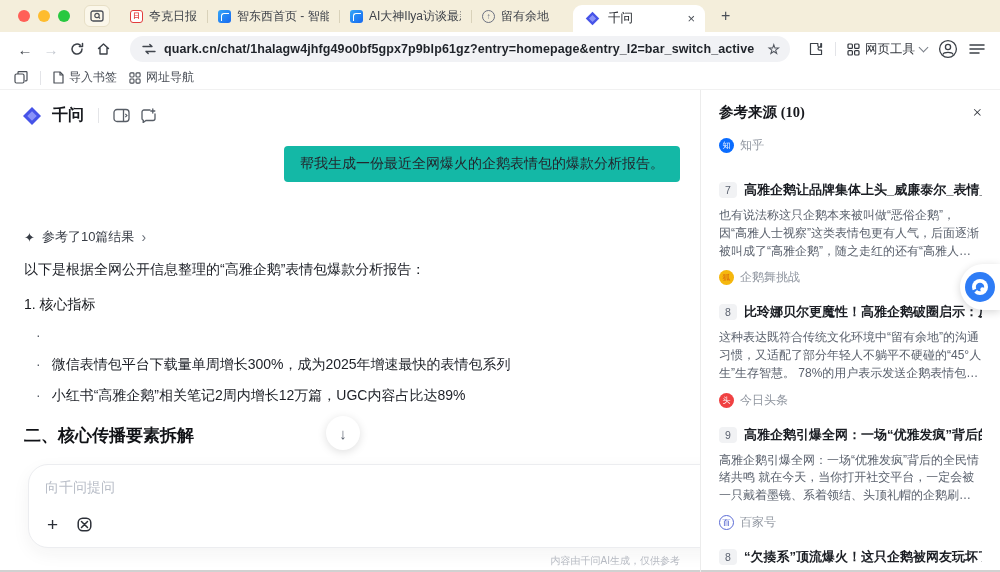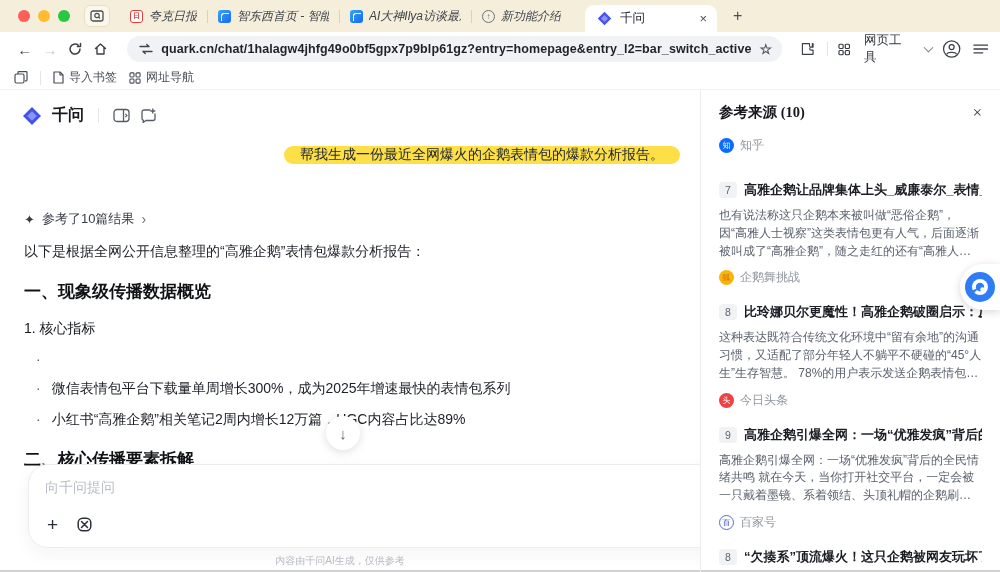--- a/index.html
+++ b/index.html
@@ -10,21 +10,21 @@
     box-shadow: inset 0 -2px 0 rgba(0,0,0,.18);
   }
   
   .tabbar{height:32px;background:#f4eedb;display:flex;align-items:center;position:relative;}
   .lights{display:flex;gap:8px;margin-left:18px;margin-right:14px;}
   .light{width:12px;height:12px;border-radius:50%;}
   .light.r{background:#ff5f57;} .light.y{background:#febc2e;} .light.g{background:#28c840;}
   .tabsearch{width:26px;height:22px;border-radius:6px;background:#fbf7ea;border:1px solid #e7dfc6;
     display:flex;align-items:center;justify-content:center;color:#4a4f57;margin-right:10px;}
   .tab{display:flex;align-items:center;gap:6px;font-size:12px;color:#3f434a;padding:0 10px;height:100%;}
-  .tab .tlabel{max-width:92px;white-space:nowrap;overflow:hidden;font-style:italic;}
+  .tab .tlabel{max-width:92px;white-space:nowrap;overflow:hidden;}
   .tabsep{width:1px;height:13px;background:#d9d2ba;}
   .fav{width:13px;height:13px;border-radius:3px;flex:0 0 auto;display:flex;align-items:center;justify-content:center;}
   .fav-daily{background:#fff;border:1px solid #e23c3c;color:#e23c3c;font-size:7px;font-weight:bold;}
   .fav-blue{background:linear-gradient(135deg,#35a6f7,#1668f0);position:relative;}
   .fav-blue::after{content:"";position:absolute;left:3px;top:3px;width:7px;height:7px;border:1.5px solid #fff;border-right:none;border-bottom:none;border-radius:3px 0 0 0;}
   .fav-update{background:none;border:1.5px solid #6b7080;border-radius:50%;color:#6b7080;font-size:8px;}
   .activetab{align-self:flex-end;height:27px;background:#fff;border-radius:9px 9px 0 0;
     display:flex;align-items:center;gap:8px;padding:0 10px 0 12px;width:132px;margin-left:14px;}
   .activetab .alabel{font-size:12.5px;color:#22252b;flex:1;}
   .tabclose{color:#4a4f57;font-size:13px;line-height:1;cursor:default;}
@@ -32,55 +32,55 @@
   
   .urlbar{height:34px;background:#fff;display:flex;align-items:center;padding:0 12px;}
   .navic{width:26px;height:26px;display:flex;align-items:center;justify-content:center;color:#3c4148;font-size:15px;}
   .navic.dis{color:#c3c7cf;}
   .pill{width:660px;height:26px;background:#f1f2f5;border-radius:13px;display:flex;align-items:center;
     padding:0 10px 0 12px;gap:8px;margin-left:14px;font-weight:bold;}
   .urltext{font-size:12.5px;color:#1f2329;flex:1;white-space:nowrap;overflow:hidden;letter-spacing:.1px;}
   .star{font-size:14px;color:#50555e;}
   .rctrls{display:flex;align-items:center;gap:11px;margin-left:18px;color:#3c4148;}
   .vsep{width:1px;height:14px;background:#e3e4e8;}
-  .webtools{display:flex;align-items:center;gap:13px;font-size:12.5px;color:#33373e;}
+  .webtools{display:flex;align-items:center;gap:5px;font-size:12.5px;color:#33373e;}
   .chev{width:7px;height:7px;border-right:1.5px solid #7a7f88;border-bottom:1.5px solid #7a7f88;transform:rotate(45deg);margin-top:-3px;}
   
   .bookbar{height:24px;background:#fff;display:flex;align-items:center;padding:0 14px;font-size:12px;color:#4a4f57;gap:12px;border-bottom:1px solid #f1f1f1;}
   .bkitem{display:flex;align-items:center;gap:5px;}
   
   .content{display:flex;height:482px;}
   .chatcol{width:700px;position:relative;overflow:hidden;}
   .chathead{display:flex;align-items:center;gap:10px;padding:15px 20px 6px 22px;}
   .brand{font-size:16px;font-weight:bold;color:#16181d;}
   .hsep{width:1px;height:15px;background:#e4e5e8;margin:0 4px;}
   .hic{color:#575d66;display:flex;align-items:center;}
   .bubblerow{display:flex;justify-content:flex-end;padding:14px 20px 0;}
-  .bubble{background:#fde047;border-radius:12px;padding:0 16px;font-size:14px;color:#23272e;}
+  .bubble{background:#14b8a6;border-radius:4px;padding:9px 16px;font-size:14px;color:#23272e;}
   .msgs{padding:0 24px;}
   .refnote{margin-top:46px;display:flex;align-items:center;gap:7px;font-size:13px;color:#383d46;}
   .sparkle{color:#383d46;font-size:13px;}
   .chevr{color:#6a707a;font-size:14px;}
   .intro{margin-top:15px;font-size:14px;color:#1c1f26;}
   .sec{margin-top:19px;font-size:17px;font-weight:bold;color:#101216;}
   .subhead{margin-top:17px;font-size:14px;font-weight:normal;color:#16181d;}
   .blist{list-style:none;margin-top:4px;}
   .blist li{display:flex;gap:11px;margin-top:13px;font-size:14px;color:#1c1f26;padding-left:12px;}
   .dot{color:#585e68;}
   .scrolldown{position:absolute;left:326px;top:326px;width:34px;height:34px;border-radius:50%;background:#fff;
     box-shadow:0 2px 10px rgba(0,0,0,.13);display:flex;align-items:center;justify-content:center;color:#5c6370;font-size:15px;}
   .inputbox{position:absolute;left:28px;bottom:24px;width:748px;height:84px;background:#fff;
     border:1px solid #ecedf0;border-radius:20px;box-shadow:0 6px 18px rgba(31,35,41,.05);padding:13px 16px;}
   .inputbox input{border:none;outline:none;width:90%;font-size:14px;color:#23272e;font-family:inherit;background:transparent;}
   .inputbox input::placeholder{color:#b8bdc7;}
   .inacts{position:absolute;left:18px;bottom:13px;display:flex;gap:18px;align-items:center;color:#2c3038;}
   .plusg{font-size:19px;color:#2c3038;line-height:1;}
   .send{position:absolute;right:12px;bottom:11px;width:34px;height:34px;border-radius:50%;background:#eef0f3;
     color:#a9b0bc;display:flex;align-items:center;justify-content:center;font-size:15px;}
-  .disclaimer{position:absolute;bottom:4px;left:0;width:680px;text-align:center;font-size:10px;color:#b6bac2;}
+  .disclaimer{position:absolute;bottom:4px;left:0;width:680px;text-align:right;font-size:10px;color:#b6bac2;}
   
   .aside{flex:1;border-left:1px solid #ececec;padding:13px 18px 0 18px;overflow:hidden;position:relative;}
   .ahead{display:flex;justify-content:space-between;align-items:center;font-family:Liberation Serif, serif;}
   .atitle{font-size:14.5px;font-weight:bold;color:#16181d;}
   .aclose{font-size:17px;color:#33373e;line-height:1;}
   .attrib{margin:15px 0 27px;display:flex;gap:6px;align-items:center;font-size:12px;color:#9096a0;}
   .favcircle{width:15px;height:15px;border-radius:50%;display:inline-flex;align-items:center;justify-content:center;
     color:#fff;font-size:8px;flex:0 0 auto;}
   .zhihu{background:#0a6cff;} .sohu{background:#f5b70d;color:#d8660a;} .toutiao{background:#f04142;}
   .baijia{background:#fff;border:1px solid #5b6bd5;color:#3c4ec9;}
@@ -126,21 +126,21 @@
       <span class="tlabel">智东西首页 - 智能产业</span>
     </div>
     <span class="tabsep"></span>
     <div class="tab">
       <span class="fav fav-blue"></span>
       <span class="tlabel">AI大神Ilya访谈最新论</span>
     </div>
     <span class="tabsep"></span>
     <div class="tab">
       <span class="fav fav-update">↑</span>
-      <span class="tlabel">新功能介绍</span>
+      <span class="tlabel">留有余地</span>
     </div>
 
     <div class="activetab">
       <svg width="15" height="15" viewBox="0 0 16 16">
         <path d="M8 0.8 L15.2 8 L8 15.2 L0.8 8 Z" fill="#4653e8"></path>
         <path d="M8 4.2 L11.8 8 L8 11.8 L4.2 8 Z" fill="#8a93f8"></path>
       </svg>
       <span class="alabel">千问</span>
       <span class="tabclose">×</span>
     </div>
@@ -255,21 +255,20 @@
         <div class="bubble">帮我生成一份最近全网爆火的企鹅表情包的爆款分析报告。</div>
       </div>
 
       <div class="msgs">
         <div class="refnote">
           <span class="sparkle">✦</span>
           <span>参考了10篇结果</span>
           <span class="chevr">›</span>
         </div>
         <p class="intro">以下是根据全网公开信息整理的“高雅企鹅”表情包爆款分析报告：</p>
-        <h2 class="sec">一、现象级传播数据概览</h2>
         <div class="subhead">1. 核心指标</div>
         <ul class="blist">
           <li>
               <span class="dot">·</span>
             </li>
           <li>
               <span class="dot">·</span>
               <span>微信表情包平台下载量单周增长300%，成为2025年增速最快的表情包系列</span>
             </li>
           <li>

